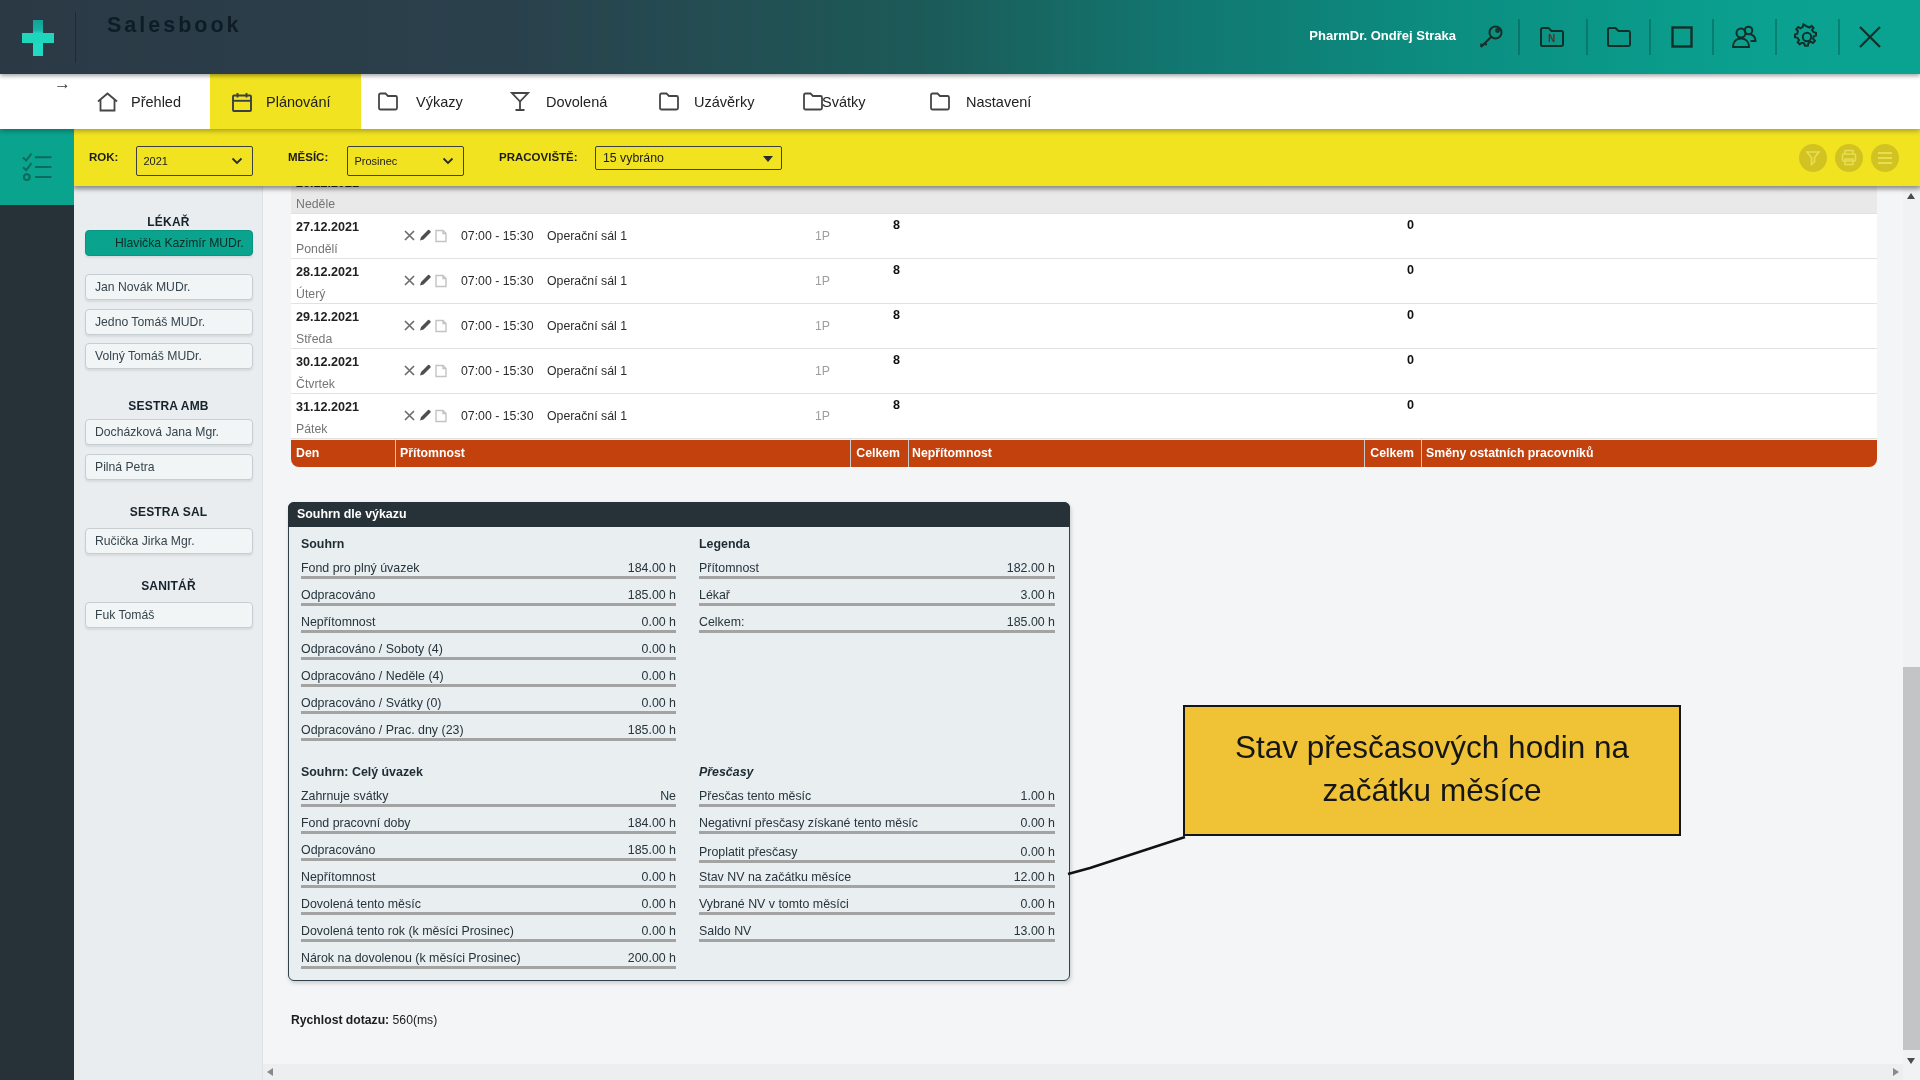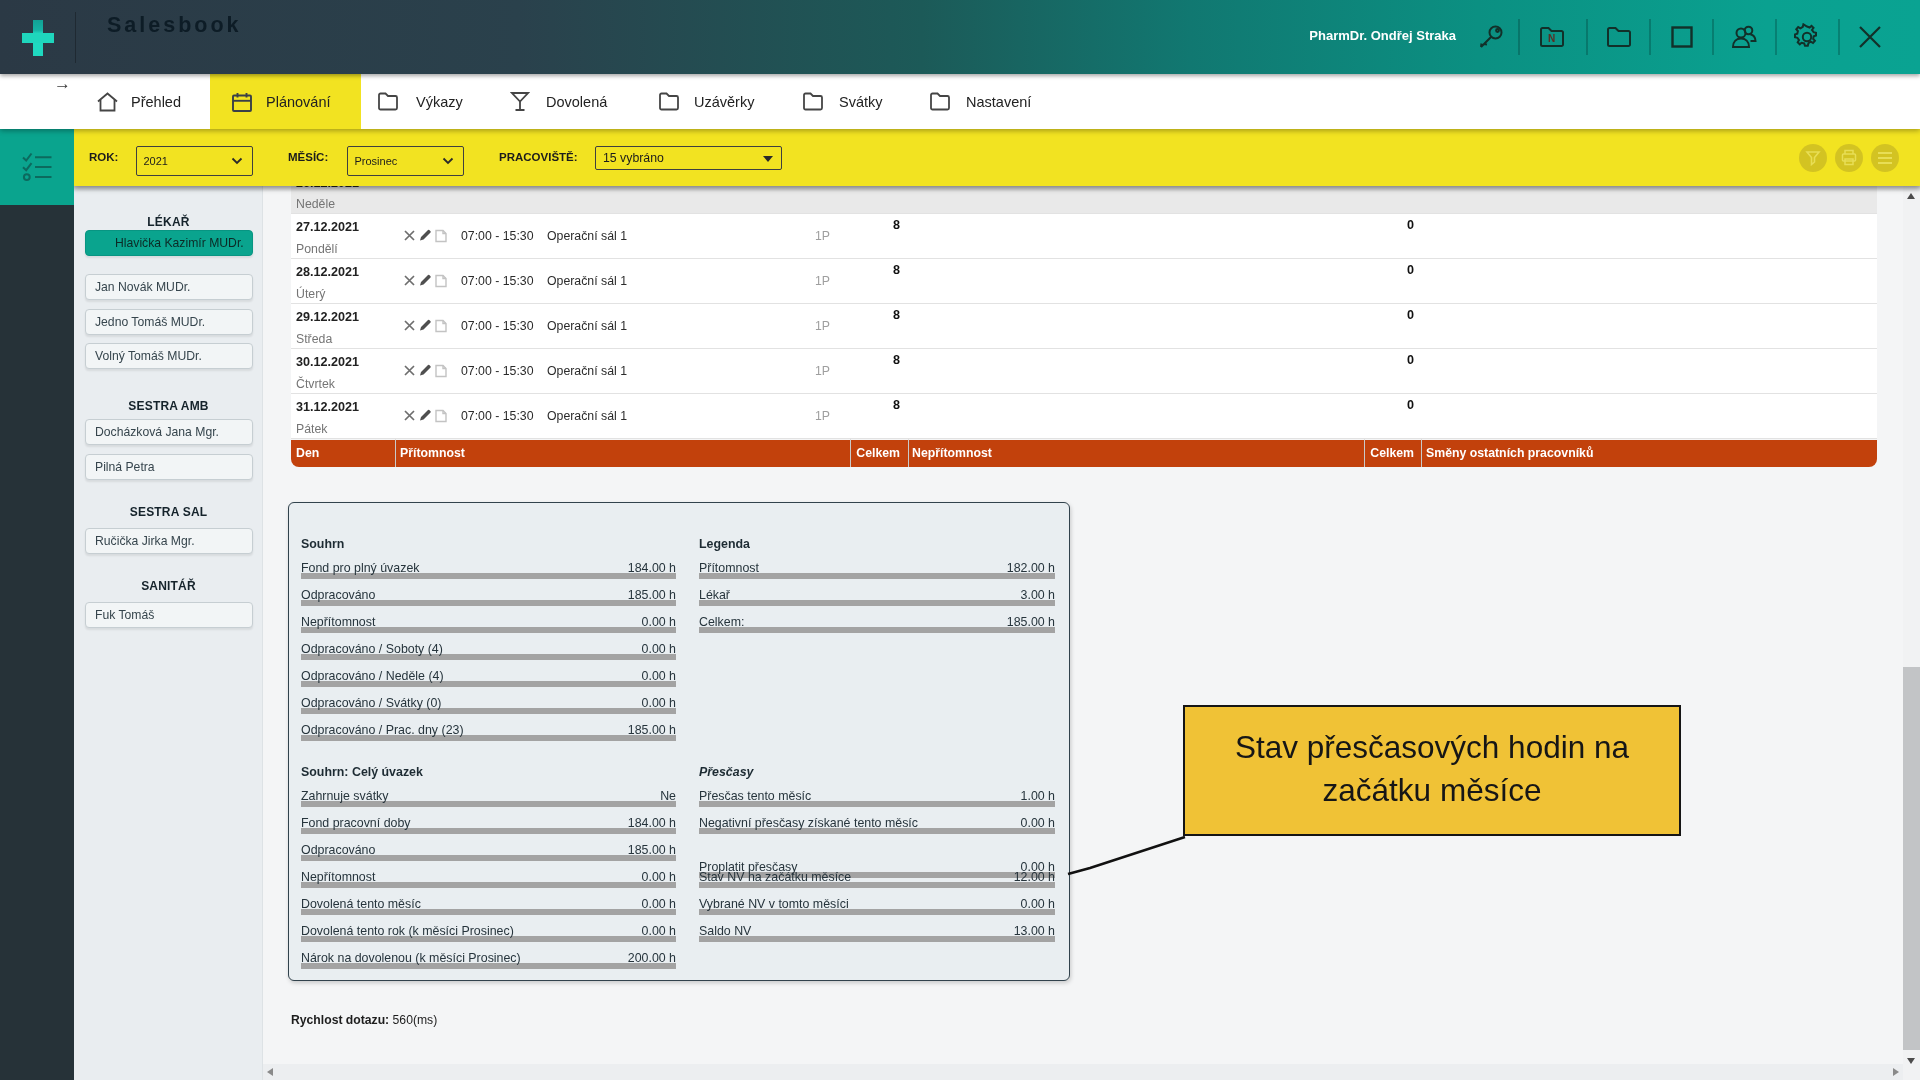--- a/index.html
+++ b/index.html
@@ -61,21 +61,21 @@
   #tfoot { position:absolute; left:0; top:271px; width:1586px; height:27px; background:#c2410c;
     border-radius:0 0 8px 8px; }
   .fcell { position:absolute; top:7px; font-size:12.3px; line-height:13px; font-weight:bold; color:#fff; }
   .fline { position:absolute; top:0; width:1px; height:27px; background:#c9c9c9; }
   
   #panel { position:absolute; left:288px; top:502px; width:782px; height:479px; background:#e9eef1;
     border:1px solid #31424c; border-radius:6px; z-index:5; box-shadow:1px 2px 4px rgba(0,0,0,0.18); }
   #phead { position:absolute; left:-1px; top:-1px; width:782px; height:25px; background:#263238;
     border-radius:6px 6px 0 0; color:#fff; font-size:12.4px; font-weight:bold; line-height:25px; padding-left:9px; }
   .pshead { position:absolute; font-size:12.4px; font-weight:bold; color:#1d2b33; }
-  .prow { position:absolute; height:24px; border-bottom:6px solid #a3a3a3; font-size:12.4px; color:#26343c; }
+  .prow { position:absolute; height:24px; border-bottom:3px solid #a3a3a3; font-size:12.4px; color:#26343c; }
   .prow .pl { position:absolute; left:0; top:6px; }
   .prow .pv { position:absolute; right:0; top:6px; }
   
   #callout { position:absolute; left:1183px; top:705px; width:498px; height:131px; background:#f0c236;
     border:2px solid #151515; z-index:8; text-align:center; font-size:31.5px; color:#161616; line-height:42.5px;
     padding-top:19px; }
   
   #speed { position:absolute; left:291px; top:1013px; font-size:12.2px; color:#1d1d1d; z-index:5; }
   
   #vsb { position:absolute; left:1903px; top:186px; width:17px; height:894px; background:#f1f2f3; z-index:18; }
@@ -195,20 +195,21 @@
       <div class="fline" style="left:1130px;"></div>
       <div class="fcell" style="left:5px;">Den</div>
       <div class="fcell" style="left:109px;">Přítomnost</div>
       <div class="fcell" style="left:559px;width:50px;text-align:right;">Celkem</div>
       <div class="fcell" style="left:621px;">Nepřítomnost</div>
       <div class="fcell" style="left:1073px;width:50px;text-align:right;">Celkem</div>
       <div class="fcell" style="left:1135px;">Směny ostatních pracovníků</div>
     </div>
   </div>
   <div id="panel">
+    <div id="phead">Souhrn dle výkazu</div>
     <div class="pshead" style="left:12px;top:34px;">Souhrn</div>
     <div class="prow" style="left:12px;top:52px;width:375px;">
         <span class="pl">Fond pro plný úvazek</span>
         <span class="pv">184.00 h</span>
       </div>
     <div class="prow" style="left:12px;top:79px;width:375px;">
         <span class="pl">Odpracováno</span>
         <span class="pv">185.00 h</span>
       </div>
     <div class="prow" style="left:12px;top:106px;width:375px;">
@@ -275,21 +276,21 @@
       </div>
     <div class="pshead" style="left:410px;top:262px;font-style:italic;">Přesčasy</div>
     <div class="prow" style="left:410px;top:280px;width:356px;">
         <span class="pl">Přesčas tento měsíc</span>
         <span class="pv">1.00 h</span>
       </div>
     <div class="prow" style="left:410px;top:307px;width:356px;">
         <span class="pl">Negativní přesčasy získané tento měsíc</span>
         <span class="pv">0.00 h</span>
       </div>
-    <div class="prow" style="left:410px;top:351px;width:356px;">
+    <div class="prow" style="left:410px;top:336px;width:356px;">
         <span class="pl">Proplatit přesčasy</span>
         <span class="pv">0.00 h</span>
       </div>
     <div class="prow" style="left:410px;top:361px;width:356px;">
         <span class="pl">Stav NV na začátku měsíce</span>
         <span class="pv">12.00 h</span>
       </div>
     <div class="prow" style="left:410px;top:388px;width:356px;">
         <span class="pl">Vybrané NV v tomto měsíci</span>
         <span class="pv">0.00 h</span>
@@ -408,21 +409,21 @@
         </g>
       </svg>
     <div class="navtext" style="left:546px;">Dovolená</div>
     <svg class="navicon" style="left:658px;" width="22" height="20" viewBox="0 0 22 20">
         <path d="M2 4 a1.5 1.5 0 0 1 1.5 -1.5 h5 l2.5 2.5 h7.5 a1.5 1.5 0 0 1 1.5 1.5 v10.5 a1.5 1.5 0 0 1 -1.5 1.5 h-15 a1.5 1.5 0 0 1 -1.5 -1.5 z" fill="none" stroke="#454545" stroke-width="1.8"></path>
       </svg>
     <div class="navtext" style="left:694px;">Uzávěrky</div>
     <svg class="navicon" style="left:802px;" width="22" height="20" viewBox="0 0 22 20">
         <path d="M2 4 a1.5 1.5 0 0 1 1.5 -1.5 h5 l2.5 2.5 h7.5 a1.5 1.5 0 0 1 1.5 1.5 v10.5 a1.5 1.5 0 0 1 -1.5 1.5 h-15 a1.5 1.5 0 0 1 -1.5 -1.5 z" fill="none" stroke="#454545" stroke-width="1.8"></path>
       </svg>
-    <div class="navtext" style="left:839px;">Svátky</div>
+    <div class="navtext" style="left:822px;">Svátky</div>
     <svg class="navicon" style="left:929px;" width="22" height="20" viewBox="0 0 22 20">
         <path d="M2 4 a1.5 1.5 0 0 1 1.5 -1.5 h5 l2.5 2.5 h7.5 a1.5 1.5 0 0 1 1.5 1.5 v10.5 a1.5 1.5 0 0 1 -1.5 1.5 h-15 a1.5 1.5 0 0 1 -1.5 -1.5 z" fill="none" stroke="#454545" stroke-width="1.8"></path>
       </svg>
     <div class="navtext" style="left:966px;">Nastavení</div>
   </div>
   <div id="topbar">
     <div id="logo-v"></div>
     <div id="logo-h"></div>
     <div id="topsep"></div>
     <div id="brand">Salesbook</div>

